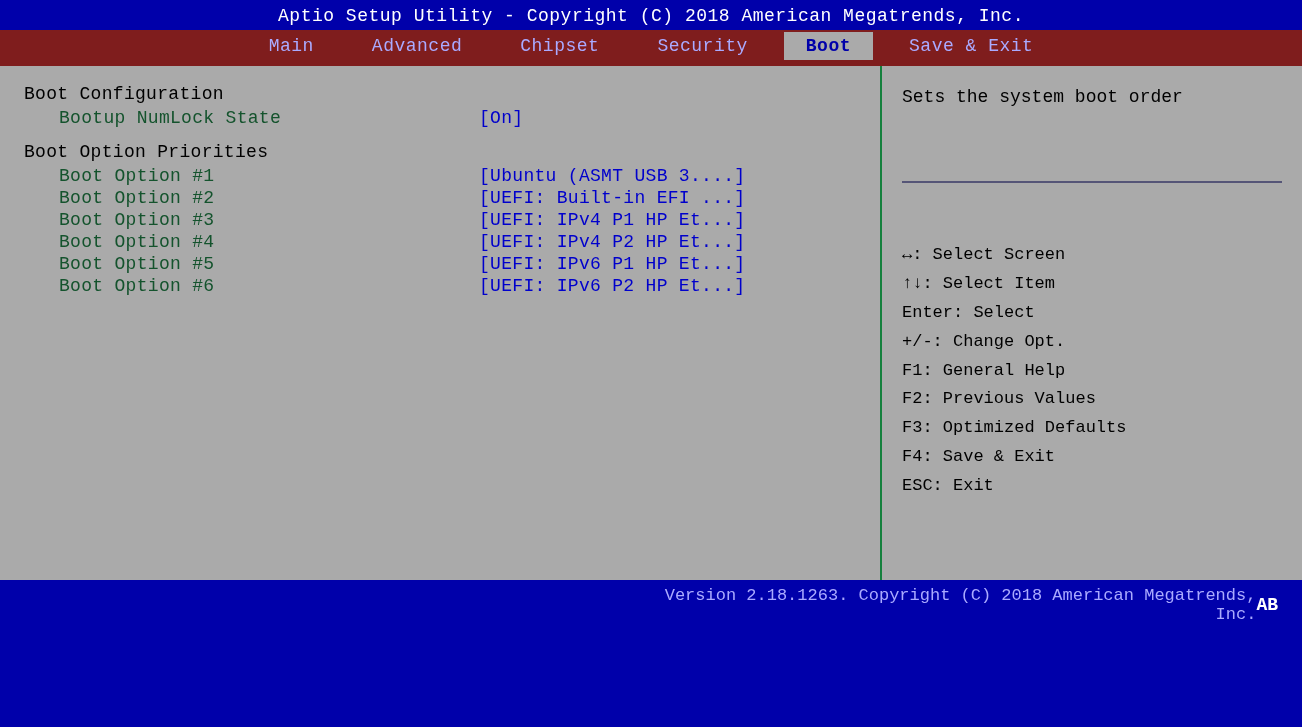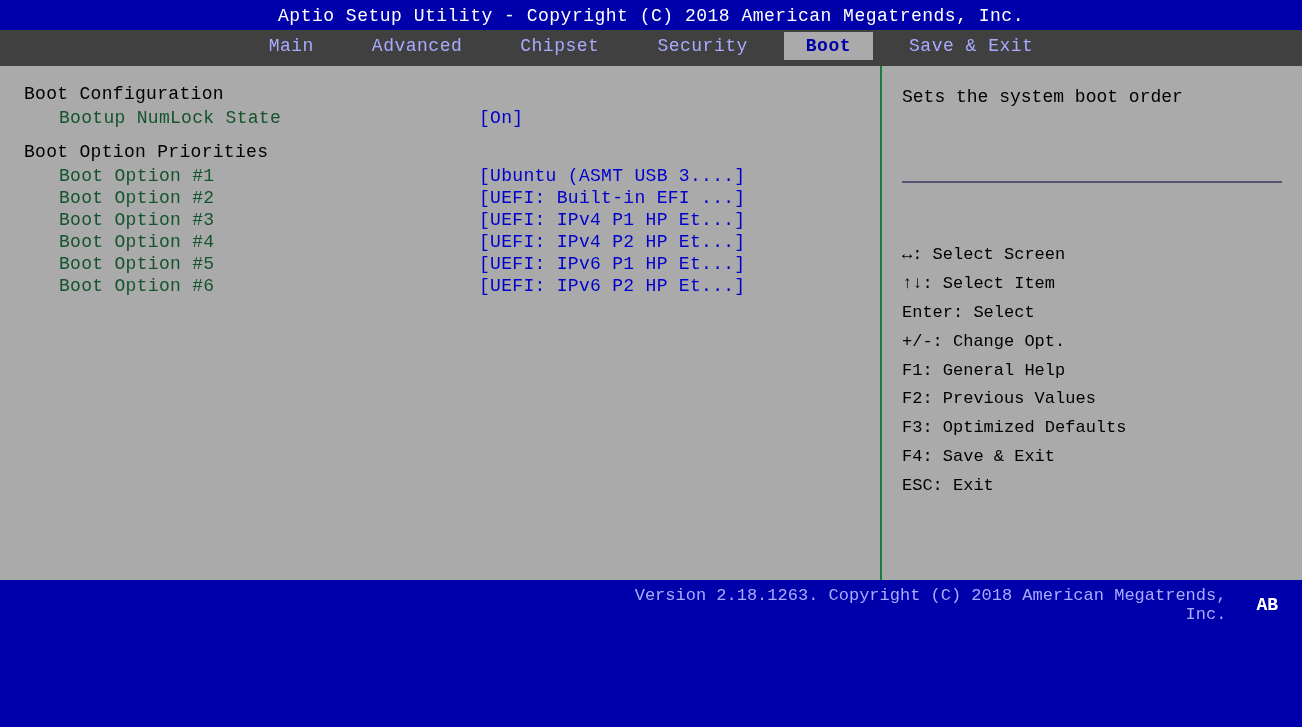--- a/index.html
+++ b/index.html
@@ -30,21 +30,21 @@
       background-color: #0000aa;
       color: #ffffff;
       text-align: center;
       padding: 6px 0 4px 0;
       font-size: 18px;
       letter-spacing: 0.5px;
     }
 
     
     #nav-bar {
-      background-color: #404040;
+      background-color: #7f1d1d;
       display: flex;
       flex-direction: row;
       justify-content: center;
       align-items: center;
       padding: 2px 0 6px 0;
       gap: 14px;
     }
 
     .nav-item {
       color: #aaaaff;
@@ -235,16 +235,16 @@
           <div>F4: Save &amp; Exit</div>
           <div>ESC: Exit</div>
         </div>
     </div>
 
   </div>
 
   <div id="footer">
     <span style="flex:1"></span>
     <span id="footer-text">Version 2.18.1263. Copyright (C) 2018 American Megatrends, Inc.</span>
-    <span id="footer-ab" style="color:#ffffff;font-weight:bold;font-size:18px;margin-left:30px;">AB</span>
+    <span id="footer-ab" style="color:#ffffff;font-weight:bold;font-size:18px;">AB</span>
   </div>
 
 </div>
 
 </body></html>

